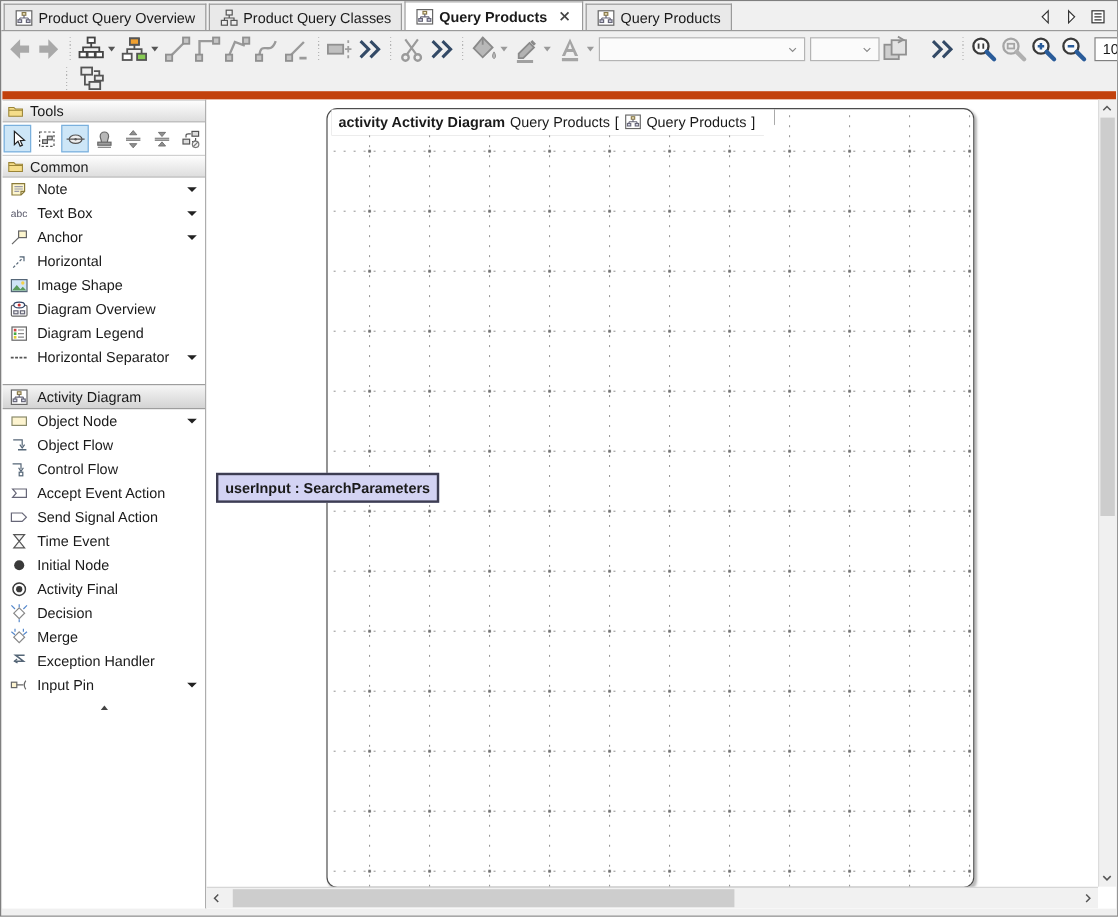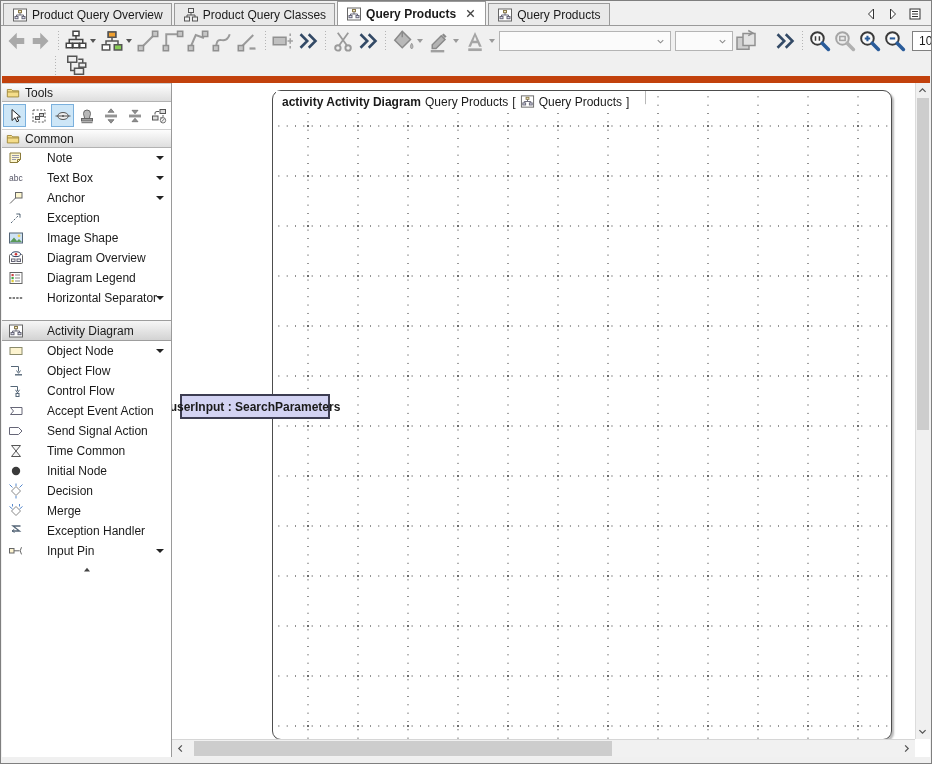--- a/index.html
+++ b/index.html
@@ -42,49 +42,49 @@
     overflow:hidden;box-sizing:border-box;}
   .sechdr{height:17px;display:flex;align-items:center;gap:5px;padding-left:4px;
     background:linear-gradient(#fdfdfd,#dedede);border-top:1px solid #d0d0d0;
     border-bottom:1px solid #b2b2b2;}
   .sechdr .fico{width:14px;height:14px;}
   .toolsrow{display:flex;align-items:center;padding:2px 1px;gap:1px;}
   .ptool{width:22px;height:21px;display:flex;align-items:center;justify-content:center;
     border:1px solid transparent;}
   .ptool.sel{background:#cde6f7;border:1px solid #7ab0dd;}
   .ptool .ig{width:16px;height:16px;}
-  .pitem{height:20px;display:flex;align-items:center;gap:23px;padding-left:6px;
+  .pitem{height:20px;display:flex;align-items:center;gap:7px;padding-left:6px;
     position:relative;cursor:default;}
   .pitem .ig{width:16px;height:16px;flex:0 0 auto;}
   .pitem .plabel{white-space:nowrap;}
   .pitem .caret{position:absolute;right:7px;top:8px;width:0;height:0;
     border-left:4px solid transparent;border-right:4px solid transparent;
     border-top:4.5px solid #222;}
   .pitem.sel{background:linear-gradient(#f6f6f6,#d3d3d3);border-top:1px solid #9d9d9d;
     border-bottom:1px solid #9d9d9d;height:19px;margin-top:12px;}
   .pscroll{height:14px;display:flex;align-items:center;justify-content:center;margin-top:2px;}
   .pscroll .ig{width:14px;height:10px;}
   
   .canvas{position:relative;flex:1;background:#fff;overflow:hidden;}
-  .dframe{position:absolute;left:100px;top:7px;width:620px;height:650px;
+  .dframe{position:absolute;left:100px;top:7px;width:540px;height:650px;
     border:1.5px solid #4d4d4d;border-radius:9px;box-sizing:border-box;
     background-image:
       radial-gradient(circle,#6e6e6e 1.1px,transparent 1.3px),
       radial-gradient(circle,#8f8f8f .7px,transparent .85px),
       radial-gradient(circle,#8f8f8f .7px,transparent .85px);
     background-size:50px 50px,8.34px 50px,50px 8.34px;
     background-position:10px 10px,1.7px 10px,10px 1.7px;
     box-shadow:2px 2px 2px rgba(0,0,0,.28);}
   .fhdr{position:absolute;left:3px;top:0;height:21px;display:inline-flex;align-items:center;
     gap:4px;padding:0 16px 1px 6px;background:#fff;white-space:nowrap;
     clip-path:polygon(0 0,100% 0,100% calc(100% - 9px),calc(100% - 9px) 100%,0 100%);
     filter:drop-shadow(1px 0 0 #4d4d4d) drop-shadow(0 1px 0 #4d4d4d);}
   .fhdr .hbold{font-weight:bold;}
   .fhdr .hico{width:15px;height:15px;}
-  .node{position:absolute;left:8px;top:311px;width:150px;height:25px;box-sizing:border-box;
+  .node{position:absolute;left:8px;top:311px;width:186px;height:25px;box-sizing:border-box;
     background:#d3d3f3;border:2px solid #3d3d52;display:flex;align-items:center;
     justify-content:center;font-weight:bold;white-space:nowrap;}
   
   .vscroll{position:absolute;top:0;right:0;bottom:18px;width:15px;background:#f0f0f0;
     border-left:1px solid #dcdcdc;box-sizing:border-box;}
   .vscroll .vthumb{position:absolute;left:1px;right:1px;top:15px;height:332px;background:#cdcdcd;}
   .sarrow{position:absolute;width:13px;height:13px;display:flex;align-items:center;justify-content:center;}
   .sarrow .ig{width:11px;height:11px;}
   .vscroll .up{top:1px;left:0;}
   .vscroll .down{bottom:1px;left:0;}
@@ -480,21 +480,21 @@
             <span class="plabel">Anchor</span>
             <span class="caret"></span>
           </div>
           <div class="pitem">
             <span class="ig">
               <svg xmlns="http://www.w3.org/2000/svg" viewBox="0 0 16 16">
                 <path d="M3 13L11.5 4.5" stroke="#567" stroke-dasharray="2.2 1.6"></path>
                 <path d="M8.3 4H12V7.7" fill="none" stroke="#567"></path>
               </svg>
             </span>
-            <span class="plabel">Exception</span>
+            <span class="plabel">Horizontal</span>
           </div>
           <div class="pitem">
             <span class="ig">
               <svg xmlns="http://www.w3.org/2000/svg" viewBox="0 0 16 16">
                 <rect x="1.5" y="3" width="13" height="10" fill="#cfe3f5" stroke="#567"></rect>
                 <path d="M2 12L6 7.5L9 11L11 9L14 12Z" fill="#5a9a5a"></path>
                 <circle cx="11" cy="5.8" r="1.4" fill="#f4d14a"></circle>
               </svg>
             </span>
             <span class="plabel">Image Shape</span>
@@ -588,29 +588,38 @@
               </svg>
             </span>
             <span class="plabel">Send Signal Action</span>
           </div>
           <div class="pitem">
             <span class="ig">
               <svg xmlns="http://www.w3.org/2000/svg" viewBox="0 0 16 16">
                 <path d="M3.5 2.5h9L8 8ZM3.5 13.5h9L8 8Z" fill="#f6f6f6" stroke="#555"></path>
               </svg>
             </span>
-            <span class="plabel">Time Common</span>
+            <span class="plabel">Time Event</span>
           </div>
           <div class="pitem">
             <span class="ig">
               <svg xmlns="http://www.w3.org/2000/svg" viewBox="0 0 16 16">
                 <circle cx="8" cy="8" r="4.2" fill="#3a3a3a"></circle>
               </svg>
             </span>
             <span class="plabel">Initial Node</span>
+          </div>
+          <div class="pitem">
+            <span class="ig">
+              <svg xmlns="http://www.w3.org/2000/svg" viewBox="0 0 16 16">
+                <circle cx="8" cy="8" r="5.2" fill="#fff" stroke="#3a3a3a" stroke-width="1.2"></circle>
+                <circle cx="8" cy="8" r="2.6" fill="#3a3a3a"></circle>
+              </svg>
+            </span>
+            <span class="plabel">Activity Final</span>
           </div>
           <div class="pitem">
             <span class="ig">
               <svg xmlns="http://www.w3.org/2000/svg" viewBox="0 0 16 16">
                 <path d="M8 3.5L12.5 8L8 12.5L3.5 8Z" fill="#fff" stroke="#888"></path>
                 <path d="M8 .5V3M1.5 1.5L4.5 4.5M14.5 1.5L11.5 4.5M8 13v2.5" stroke="#58c"></path>
               </svg>
             </span>
             <span class="plabel">Decision</span>
           </div>

